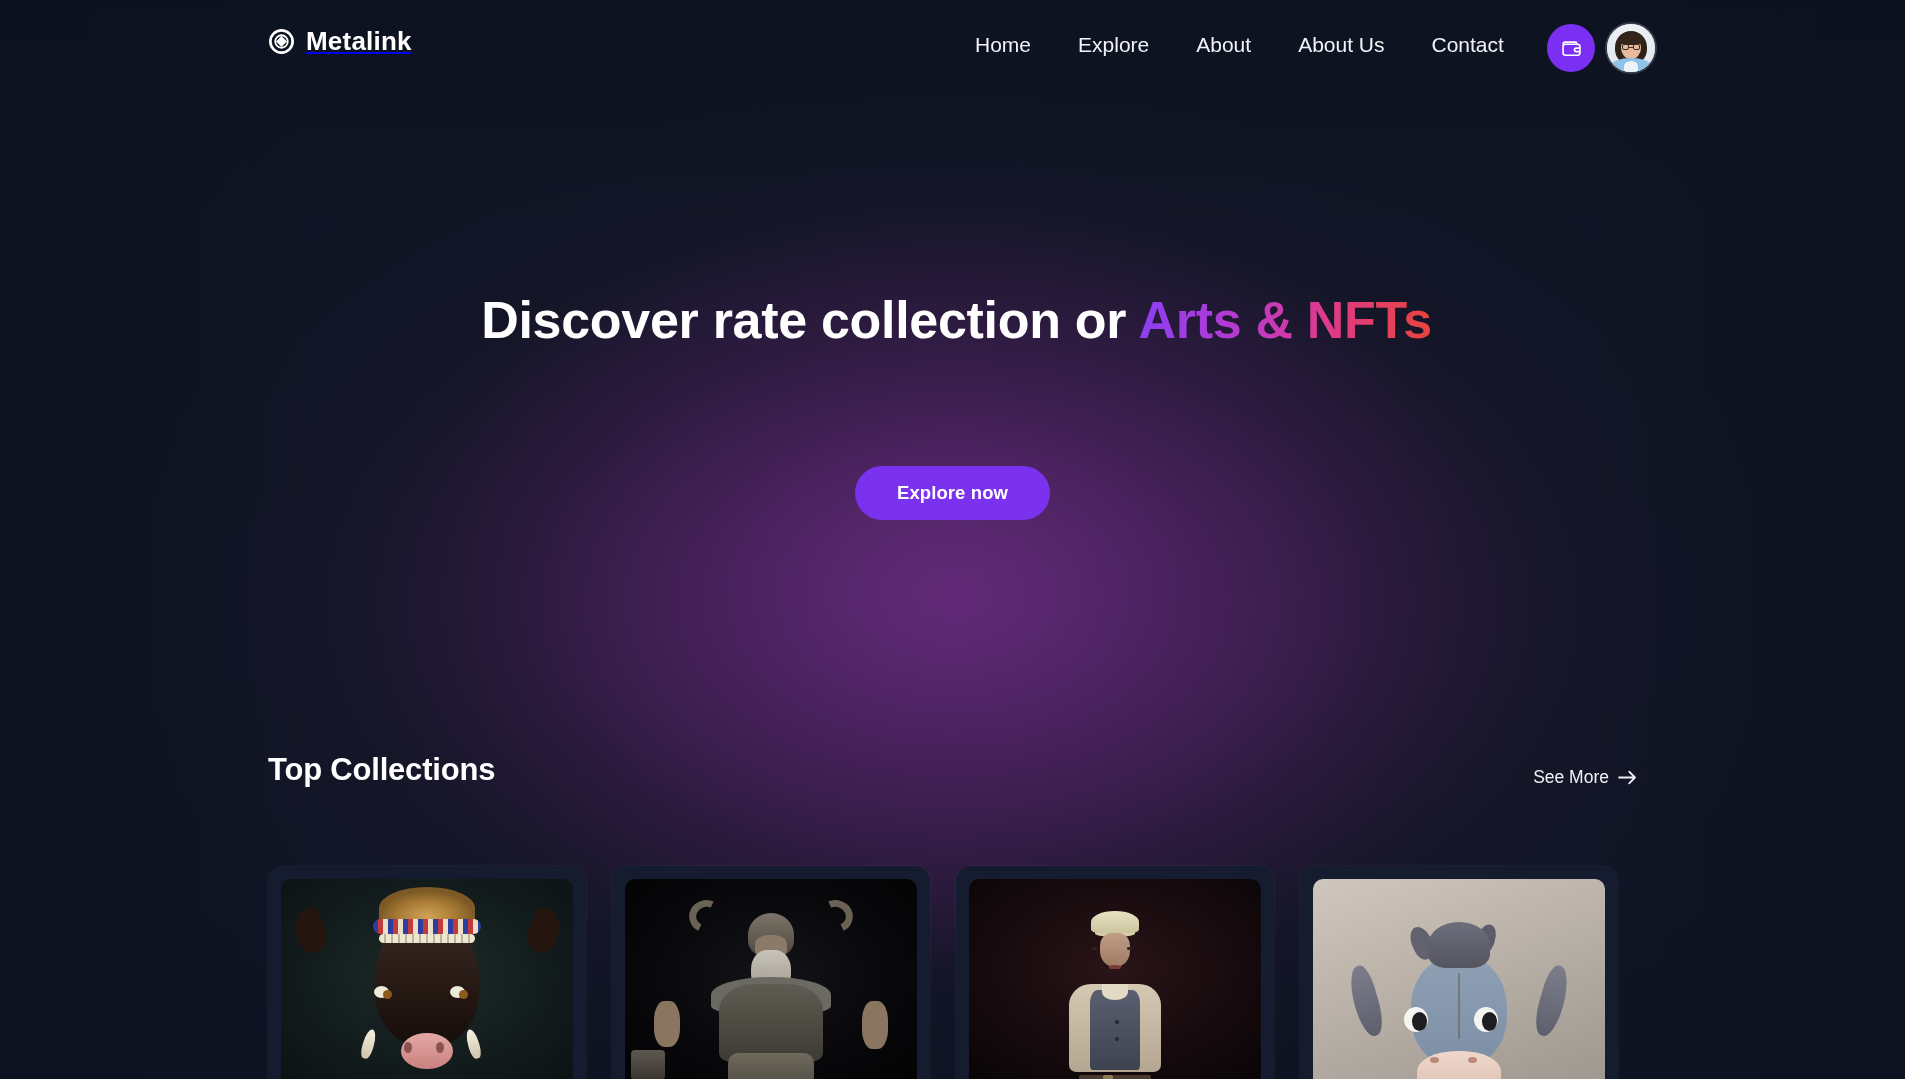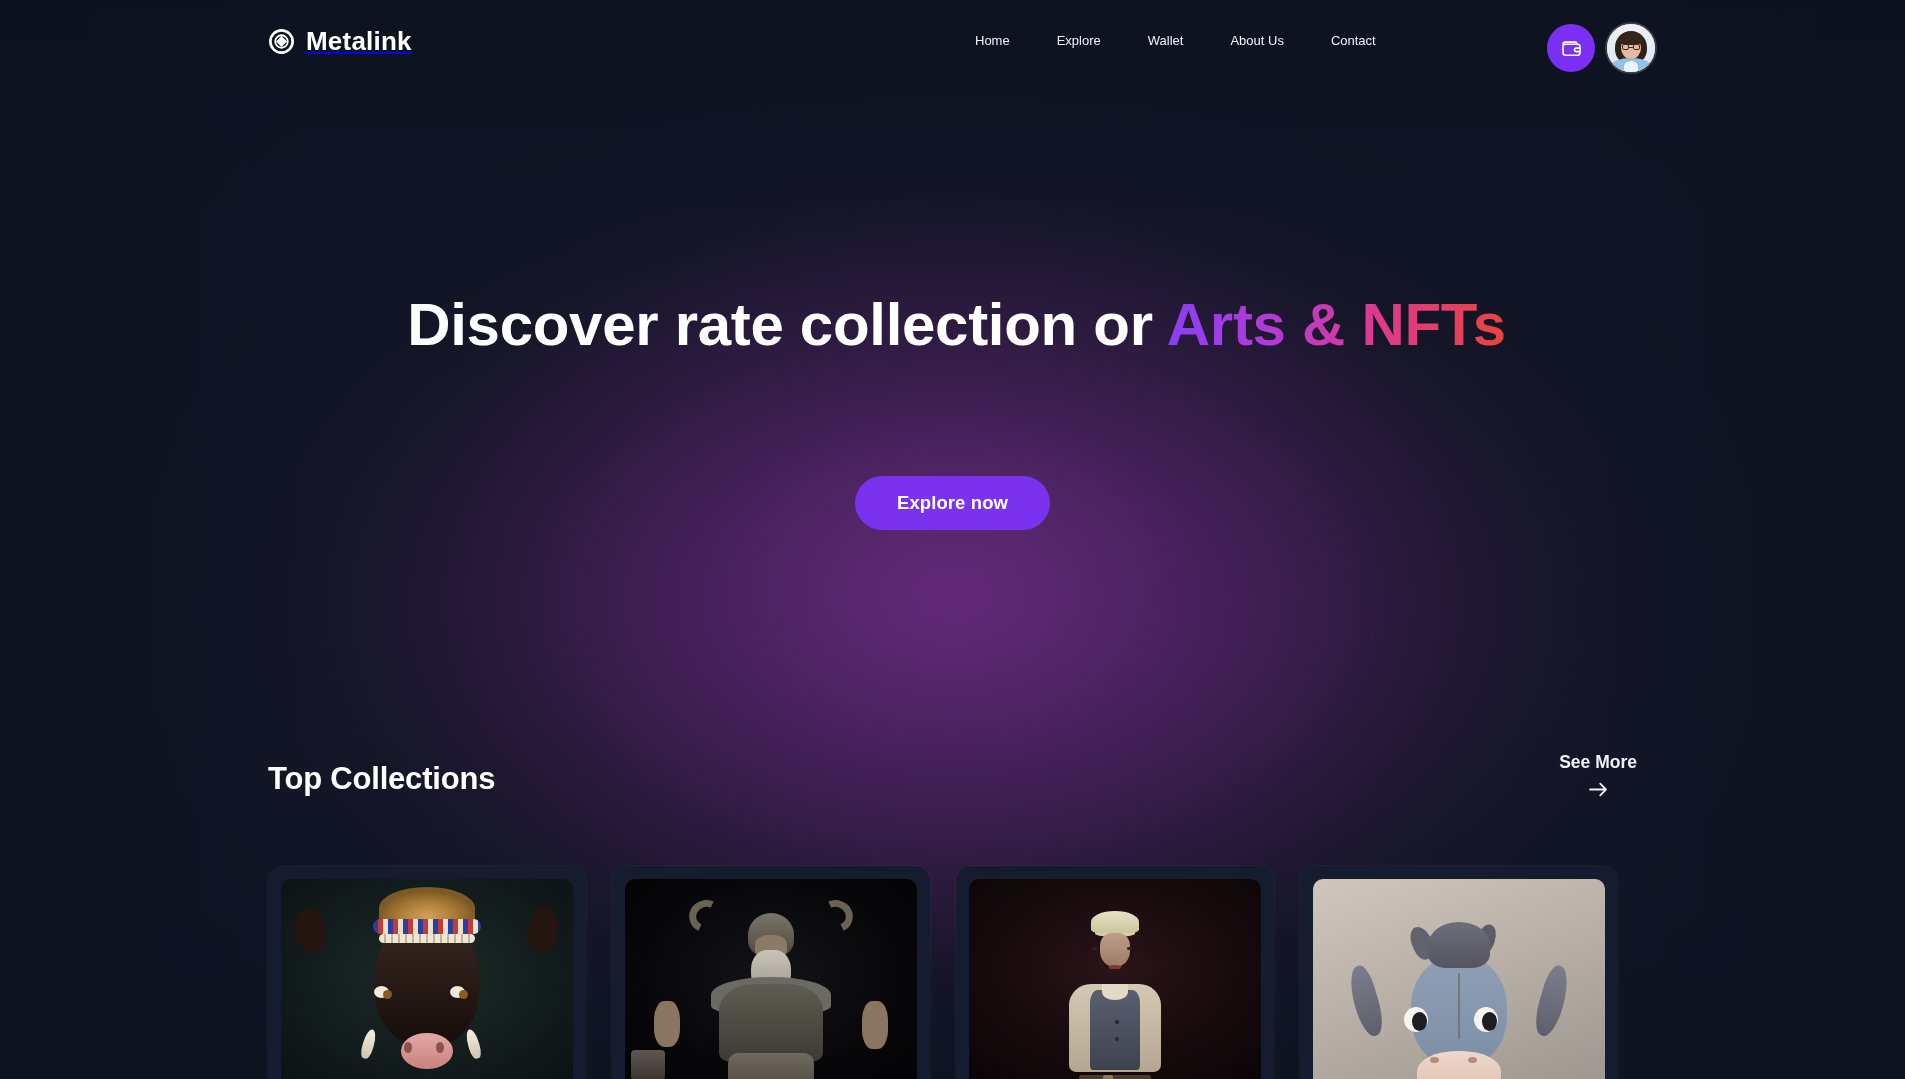--- a/index.html
+++ b/index.html
@@ -105,21 +105,21 @@
   .nav {
     position: absolute;
     left: 975px;
     top: 33px;
     display: flex;
     align-items: center;
     gap: 47px;
   }
   .nav a {
     color: #f2f3f8;
-    font-size: 13px;
+    font-size: 21px;
     font-weight: 500;
     text-decoration: none;
     white-space: nowrap;
   }
 
   .header-actions {
     position: absolute;
     right: 250px;
     top: 24px;
     display: flex;
@@ -160,21 +160,21 @@
 
   
   .hero {
     position: absolute;
     top: 290px;
     left: 0;
     width: 1905px;
     text-align: center;
   }
   .hero-title {
-    font-size: 60px;
+    font-size: 52px;
     font-weight: 700;
     color: #ffffff;
     letter-spacing: -0.3px;
     line-height: 1.16;
     white-space: nowrap;
     margin-left: 8px;
   }
   .hero-accent {
     background: linear-gradient(90deg, #8b3ff5 0%, #b73ad0 34%, #dd3a8f 62%, #e8443c 100%);
     -webkit-background-clip: text;
@@ -219,27 +219,26 @@
   }
   .section-title {
     color: #ffffff;
     font-size: 31px;
     font-weight: 700;
     letter-spacing: -0.2px;
   }
   .see-more {
     color: #f0f1f6;
     font-size: 17.5px;
-    font-weight: 700;
+    font-weight: 400;
     text-decoration: none;
     display: flex;
     align-items: center;
     gap: 9px;
     white-space: nowrap;
-    flex-direction: column;
   }
 
   .cards {
     position: absolute;
     top: 866px;
     left: 268px;
     width: 1369px;
     display: flex;
     gap: 26px;
   }
@@ -344,21 +343,21 @@
         <circle cx="16" cy="16" r="13.2" fill="none" stroke="#ffffff" stroke-width="3.2"></circle>
         <circle cx="16" cy="16" r="7.4" fill="none" stroke="#ffffff" stroke-width="2.2"></circle>
         <rect x="16" y="9.6" width="9.1" height="9.1" transform="rotate(45 16 9.6)" fill="#ffffff"></rect>
       </svg>
       <span class="brand-name">Metalink</span>
     </a>
 
     <nav class="nav">
       <a href="#">Home</a>
       <a href="#">Explore</a>
-      <a href="#">Wallet</a>
+      <a href="#">About</a>
       <a href="#">About Us</a>
       <a href="#">Contact</a>
     </nav>
 
     <div class="header-actions">
       <button class="wallet-btn">
         <svg width="23" height="23" viewBox="0 0 24 24" fill="none">
           <path d="M3.2 7.6C3.2 6.3 4.2 5.3 5.5 5.3H16.2C16.9 5.3 17.4 5.9 17.4 6.6V7.8" stroke="#ffffff" stroke-width="1.7" stroke-linecap="round" stroke-linejoin="round"></path>
           <rect x="3.2" y="7.6" width="17.6" height="11.4" rx="2.5" stroke="#ffffff" stroke-width="1.7"></rect>
           <path d="M20.8 11.6H16.9C15.9 11.6 15.1 12.4 15.1 13.4C15.1 14.4 15.9 15.2 16.9 15.2H20.8" stroke="#ffffff" stroke-width="1.7" stroke-linecap="round" stroke-linejoin="round"></path>

